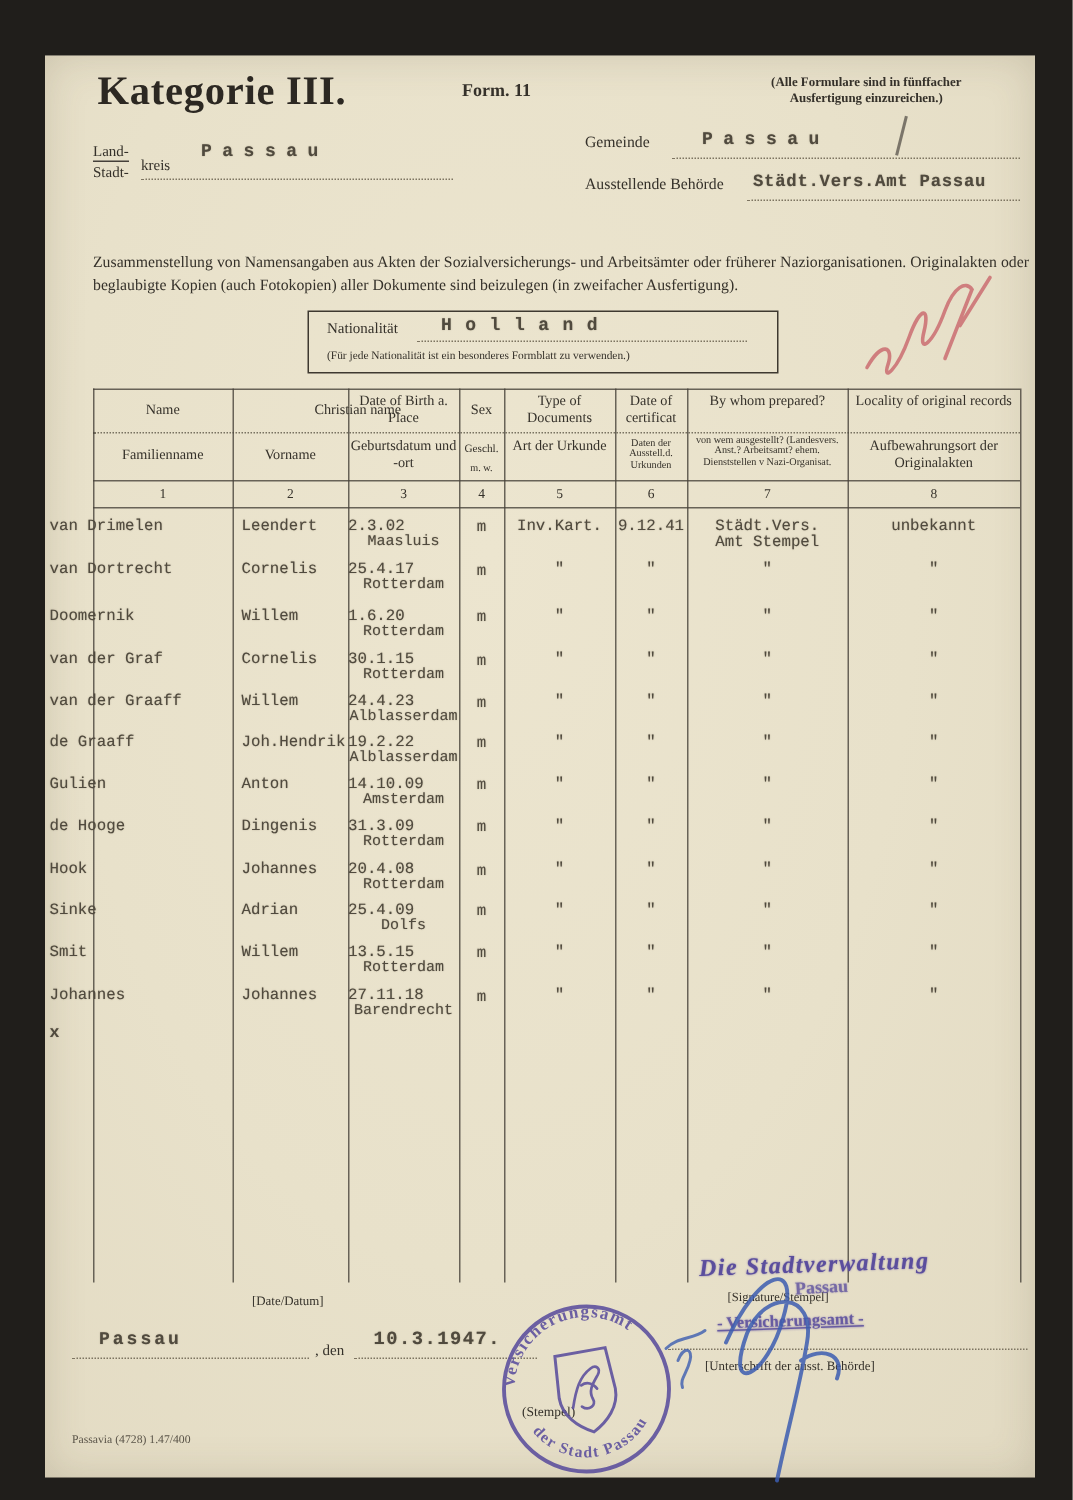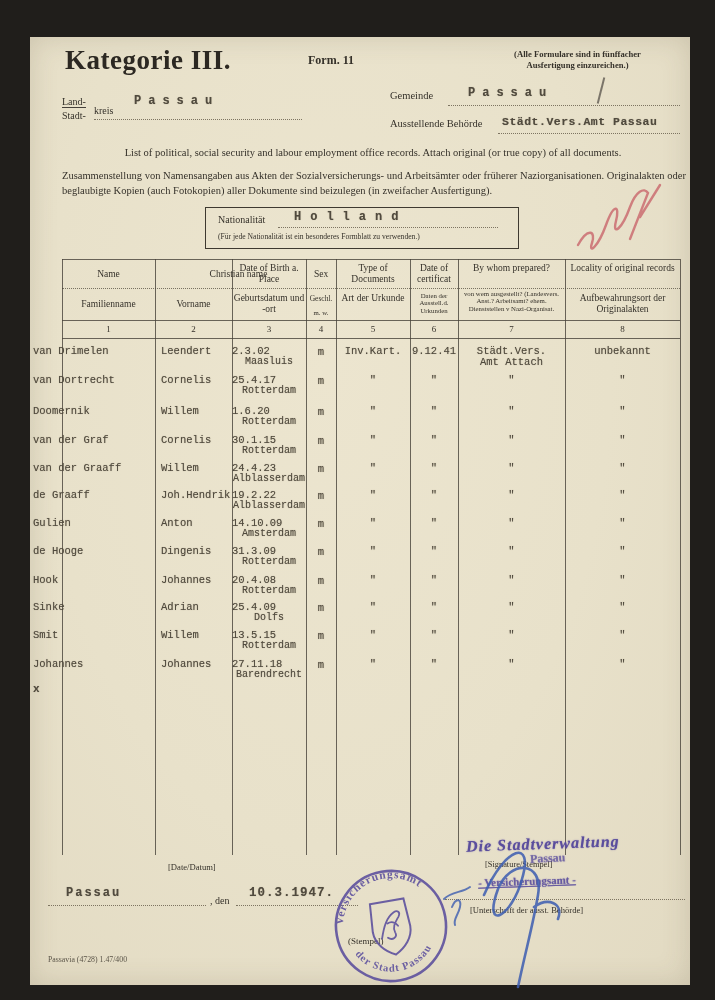--- a/index.html
+++ b/index.html
@@ -55,21 +55,20 @@
 
     <div class="abs print" style="left:360px;top:53px;font-size:10.5px;">Gemeinde</div>
     <div class="abs dotl" style="left:418px;top:68px;width:232px;"></div>
     <div class="abs typed sp" style="left:438px;top:49px;font-size:12px;">Passau</div>
     <div class="abs" style="left:570px;top:40px;width:2px;height:27px;background:#57524a;transform:rotate(14deg);opacity:.75;"></div>
 
     <div class="abs print" style="left:360px;top:81px;font-size:10.5px;">Ausstellende Behörde</div>
     <div class="abs dotl" style="left:468px;top:96px;width:182px;"></div>
     <div class="abs typed" style="left:472px;top:78px;font-size:11.5px;font-weight:bold;letter-spacing:.5px;">Städt.Vers.Amt Passau</div>
 
-    <div class="abs print" style="left:32px;top:110px;width:622px;font-size:10.5px;">List of political, social security and labour employment office records. Attach original (or true copy) of all documents.</div>
     <div class="abs print" style="left:32px;top:131px;width:624px;font-size:10.5px;line-height:1.45;text-align:justify;">Zusammenstellung von Namensangaben aus Akten der Sozialversicherungs- und Arbeitsämter oder früherer Naziorganisationen. Originalakten oder beglaubigte Kopien (auch Fotokopien) aller Dokumente sind beizulegen (in zweifacher Ausfertigung).</div>
 
     <div class="abs" style="left:175px;top:170px;width:312px;height:40px;border:1.5px solid #3e3930;">
       <div class="abs print" style="left:12px;top:6px;font-size:10px;">Nationalität</div>
       <div class="abs dotl" style="left:72px;top:19px;width:220px;"></div>
       <div class="abs typed" style="left:88px;top:2px;font-size:12px;font-weight:bold;letter-spacing:9px;">Holland</div>
       <div class="abs print" style="left:12px;top:24px;font-size:7.6px;">(Für jede Nationalität ist ein besonderes Formblatt zu verwenden.)</div>
     </div>
 
     <svg class="abs" style="left:540px;top:140px;" width="110" height="85" viewBox="0 0 110 85">
@@ -121,21 +120,21 @@
     <div class="abs typed" style="left:0;top:0;width:660px;">
   <div class="trow" style="top: 308px;">
     <span class="f-name">van Drimelen</span>
     <span class="f-christian">Leendert</span>
     <span class="f-date">2.3.02</span>
     <span class="f-place">Maasluis</span>
     <span class="f-sex">m</span>
     <span class="f-doc">Inv.Kart.</span>
     <span class="f-cert">9.12.41</span>
     <span class="f-prep">Städt.Vers.</span>
-    <span class="f-prep2">Amt Attach</span>
+    <span class="f-prep2">Amt Stempel</span>
     <span class="f-loc">unbekannt</span>
   </div>
 
   <div class="trow" style="top: 337px;">
     <span class="f-name">van Dortrecht</span>
     <span class="f-christian">Cornelis</span>
     <span class="f-date">25.4.17</span>
     <span class="f-place">Rotterdam</span>
     <span class="f-sex">m</span>
     <span class="f-doc">"</span>

